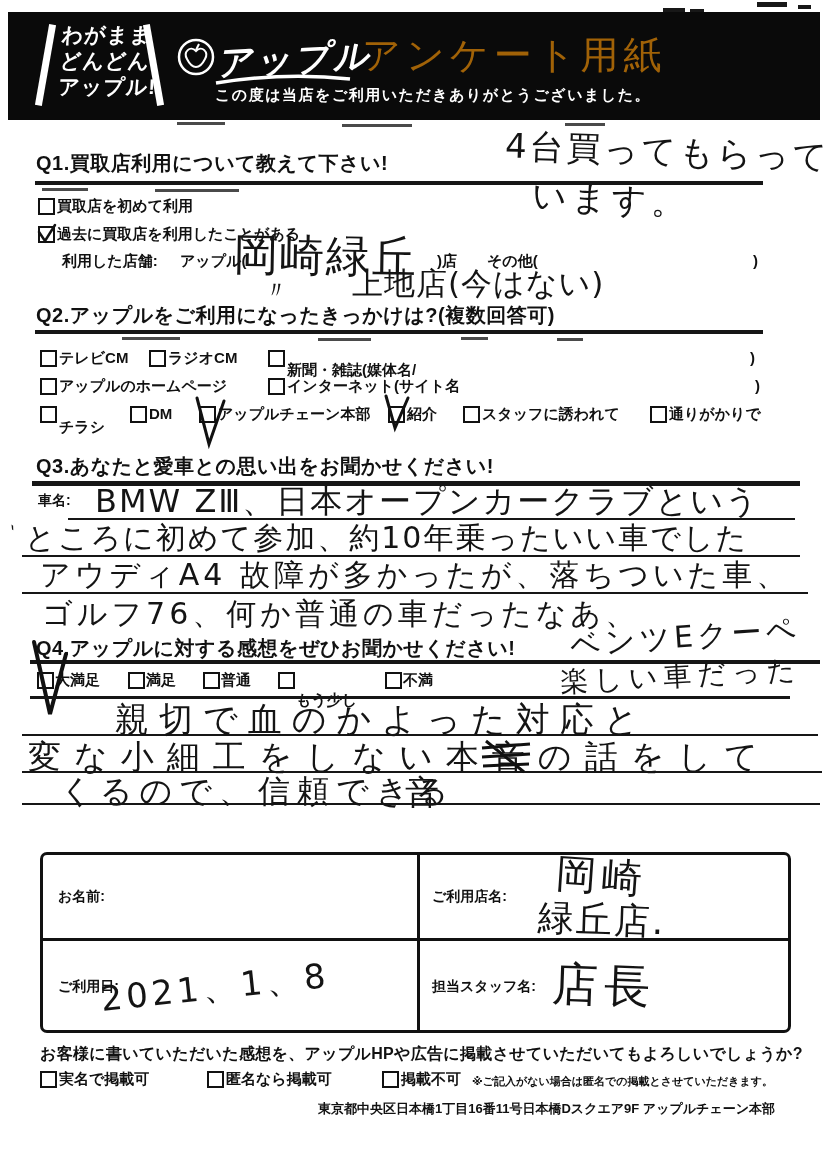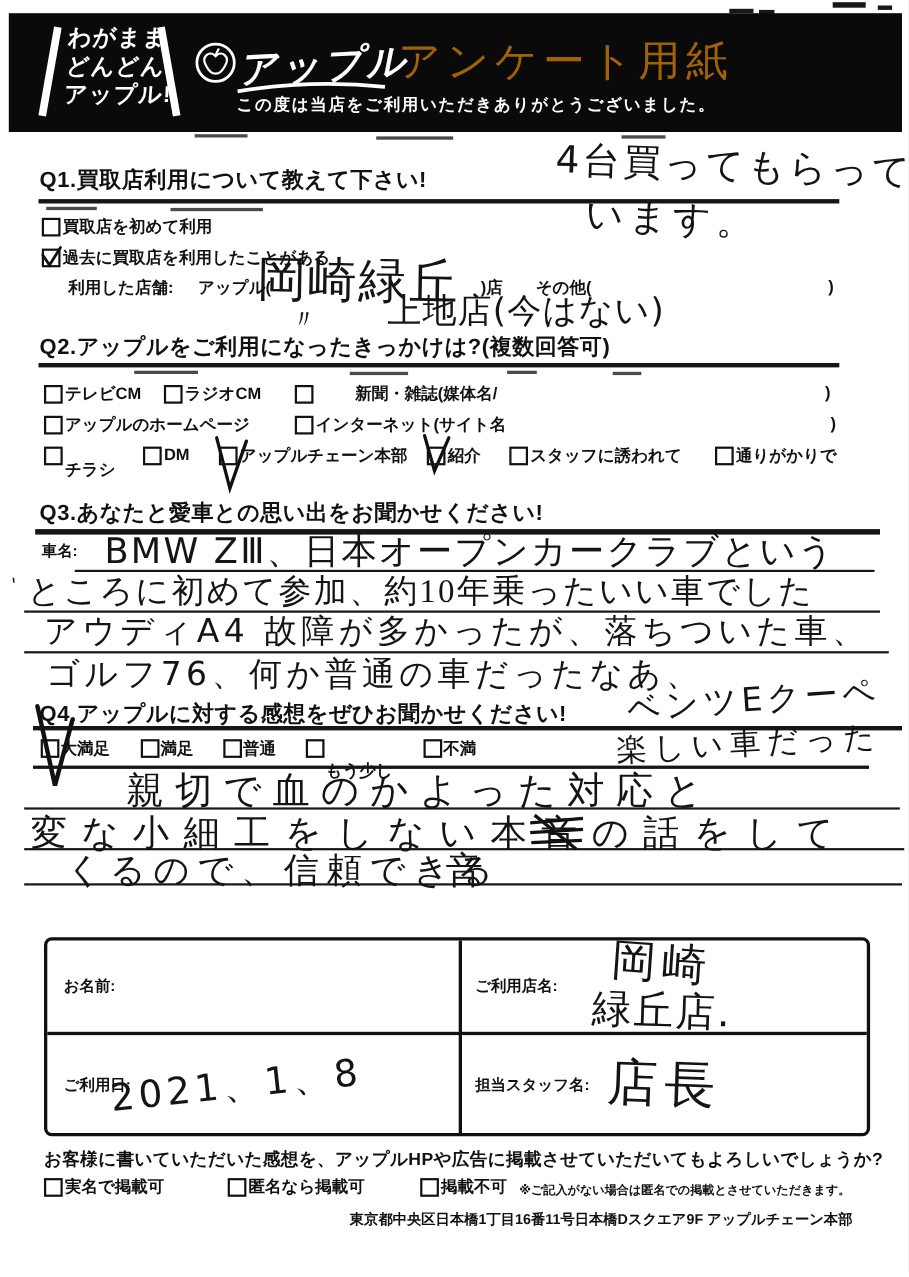--- a/index.html
+++ b/index.html
@@ -95,21 +95,21 @@
   <div class="smudge" style="left:122px;top:337px;width:58px;height:3px;"></div>
   <div class="smudge" style="left:318px;top:338px;width:53px;height:3px;"></div>
   <div class="smudge" style="left:461px;top:337px;width:27px;height:3px;"></div>
   <div class="smudge" style="left:557px;top:338px;width:26px;height:3px;"></div>
 
   <span class="cb" style="left:40px;top:350px;"></span>
   <div class="lbl" style="left:59px;top:349px;">テレビCM</div>
   <span class="cb" style="left:149px;top:350px;"></span>
   <div class="lbl" style="left:168px;top:349px;">ラジオCM</div>
   <span class="cb" style="left:268px;top:350px;"></span>
-  <div class="lbl" style="left:287px;top:349px;margin-left:36px;">新聞・雑誌(媒体名/</div>
+  <div class="lbl" style="left:287px;top:361px;">新聞・雑誌(媒体名/</div>
   <div class="lbl" style="left:750px;top:349px;">)</div>
 
   <span class="cb" style="left:40px;top:378px;"></span>
   <div class="lbl" style="left:59px;top:377px;">アップルのホームページ</div>
   <span class="cb" style="left:268px;top:378px;"></span>
   <div class="lbl" style="left:287px;top:377px;">インターネット(サイト名</div>
   <div class="lbl" style="left:755px;top:377px;">)</div>
 
   <span class="cb" style="left:40px;top:406px;"></span>
   <div class="lbl" style="left:59px;top:402px;margin-top:16px;">チラシ</div>
@@ -132,21 +132,21 @@
   </svg>
 
   <div class="qhead" style="left:36px;top:453px;">Q3.あなたと愛車との思い出をお聞かせください!</div>
   <div class="rule" style="left:32px;top:481px;width:768px;height:5px;"></div>
   <div class="lbl sm" style="left:38px;top:492px;">車名:</div>
   <div class="rule" style="left:68px;top:518px;width:727px;height:2px;"></div>
   <div class="rule" style="left:22px;top:555px;width:778px;height:2px;"></div>
   <div class="rule" style="left:22px;top:592px;width:786px;height:2px;"></div>
 
   <div class="hw" style="left:95px;top:485px;font-size:32px;letter-spacing:2px;">BMW ZⅢ、日本オープンカークラブという</div>
-  <div class="hw" style="left:25px;top:523px;font-size:30px;letter-spacing:2px;font-family:Liberation Serif, serif;">ところに初めて参加、約10年乗ったいい車でした</div>
+  <div class="hw" style="left:25px;top:523px;font-size:30px;letter-spacing:2px;">ところに初めて参加、約10年乗ったいい車でした</div>
   <div class="hw" style="left:40px;top:560px;font-size:30px;letter-spacing:4px;">アウディA4 故障が多かったが、落ちついた車、</div>
   <div class="hw" style="left:42px;top:599px;font-size:30px;letter-spacing:4px;">ゴルフ76、何か普通の車だったなあ、</div>
   <div class="hw" style="left:4px;top:524px;font-size:20px;transform:rotate(35deg);">`</div>
 
   <div class="qhead" style="left:36px;top:635px;">Q4.アップルに対する感想をぜひお聞かせください!</div>
   <div class="rule" style="left:30px;top:660px;width:790px;height:4px;"></div>
 
   <span class="cb" style="left:37px;top:672px;"></span>
   <div class="lbl" style="left:55px;top:671px;">大満足</div>
   <span class="cb" style="left:128px;top:672px;"></span>

